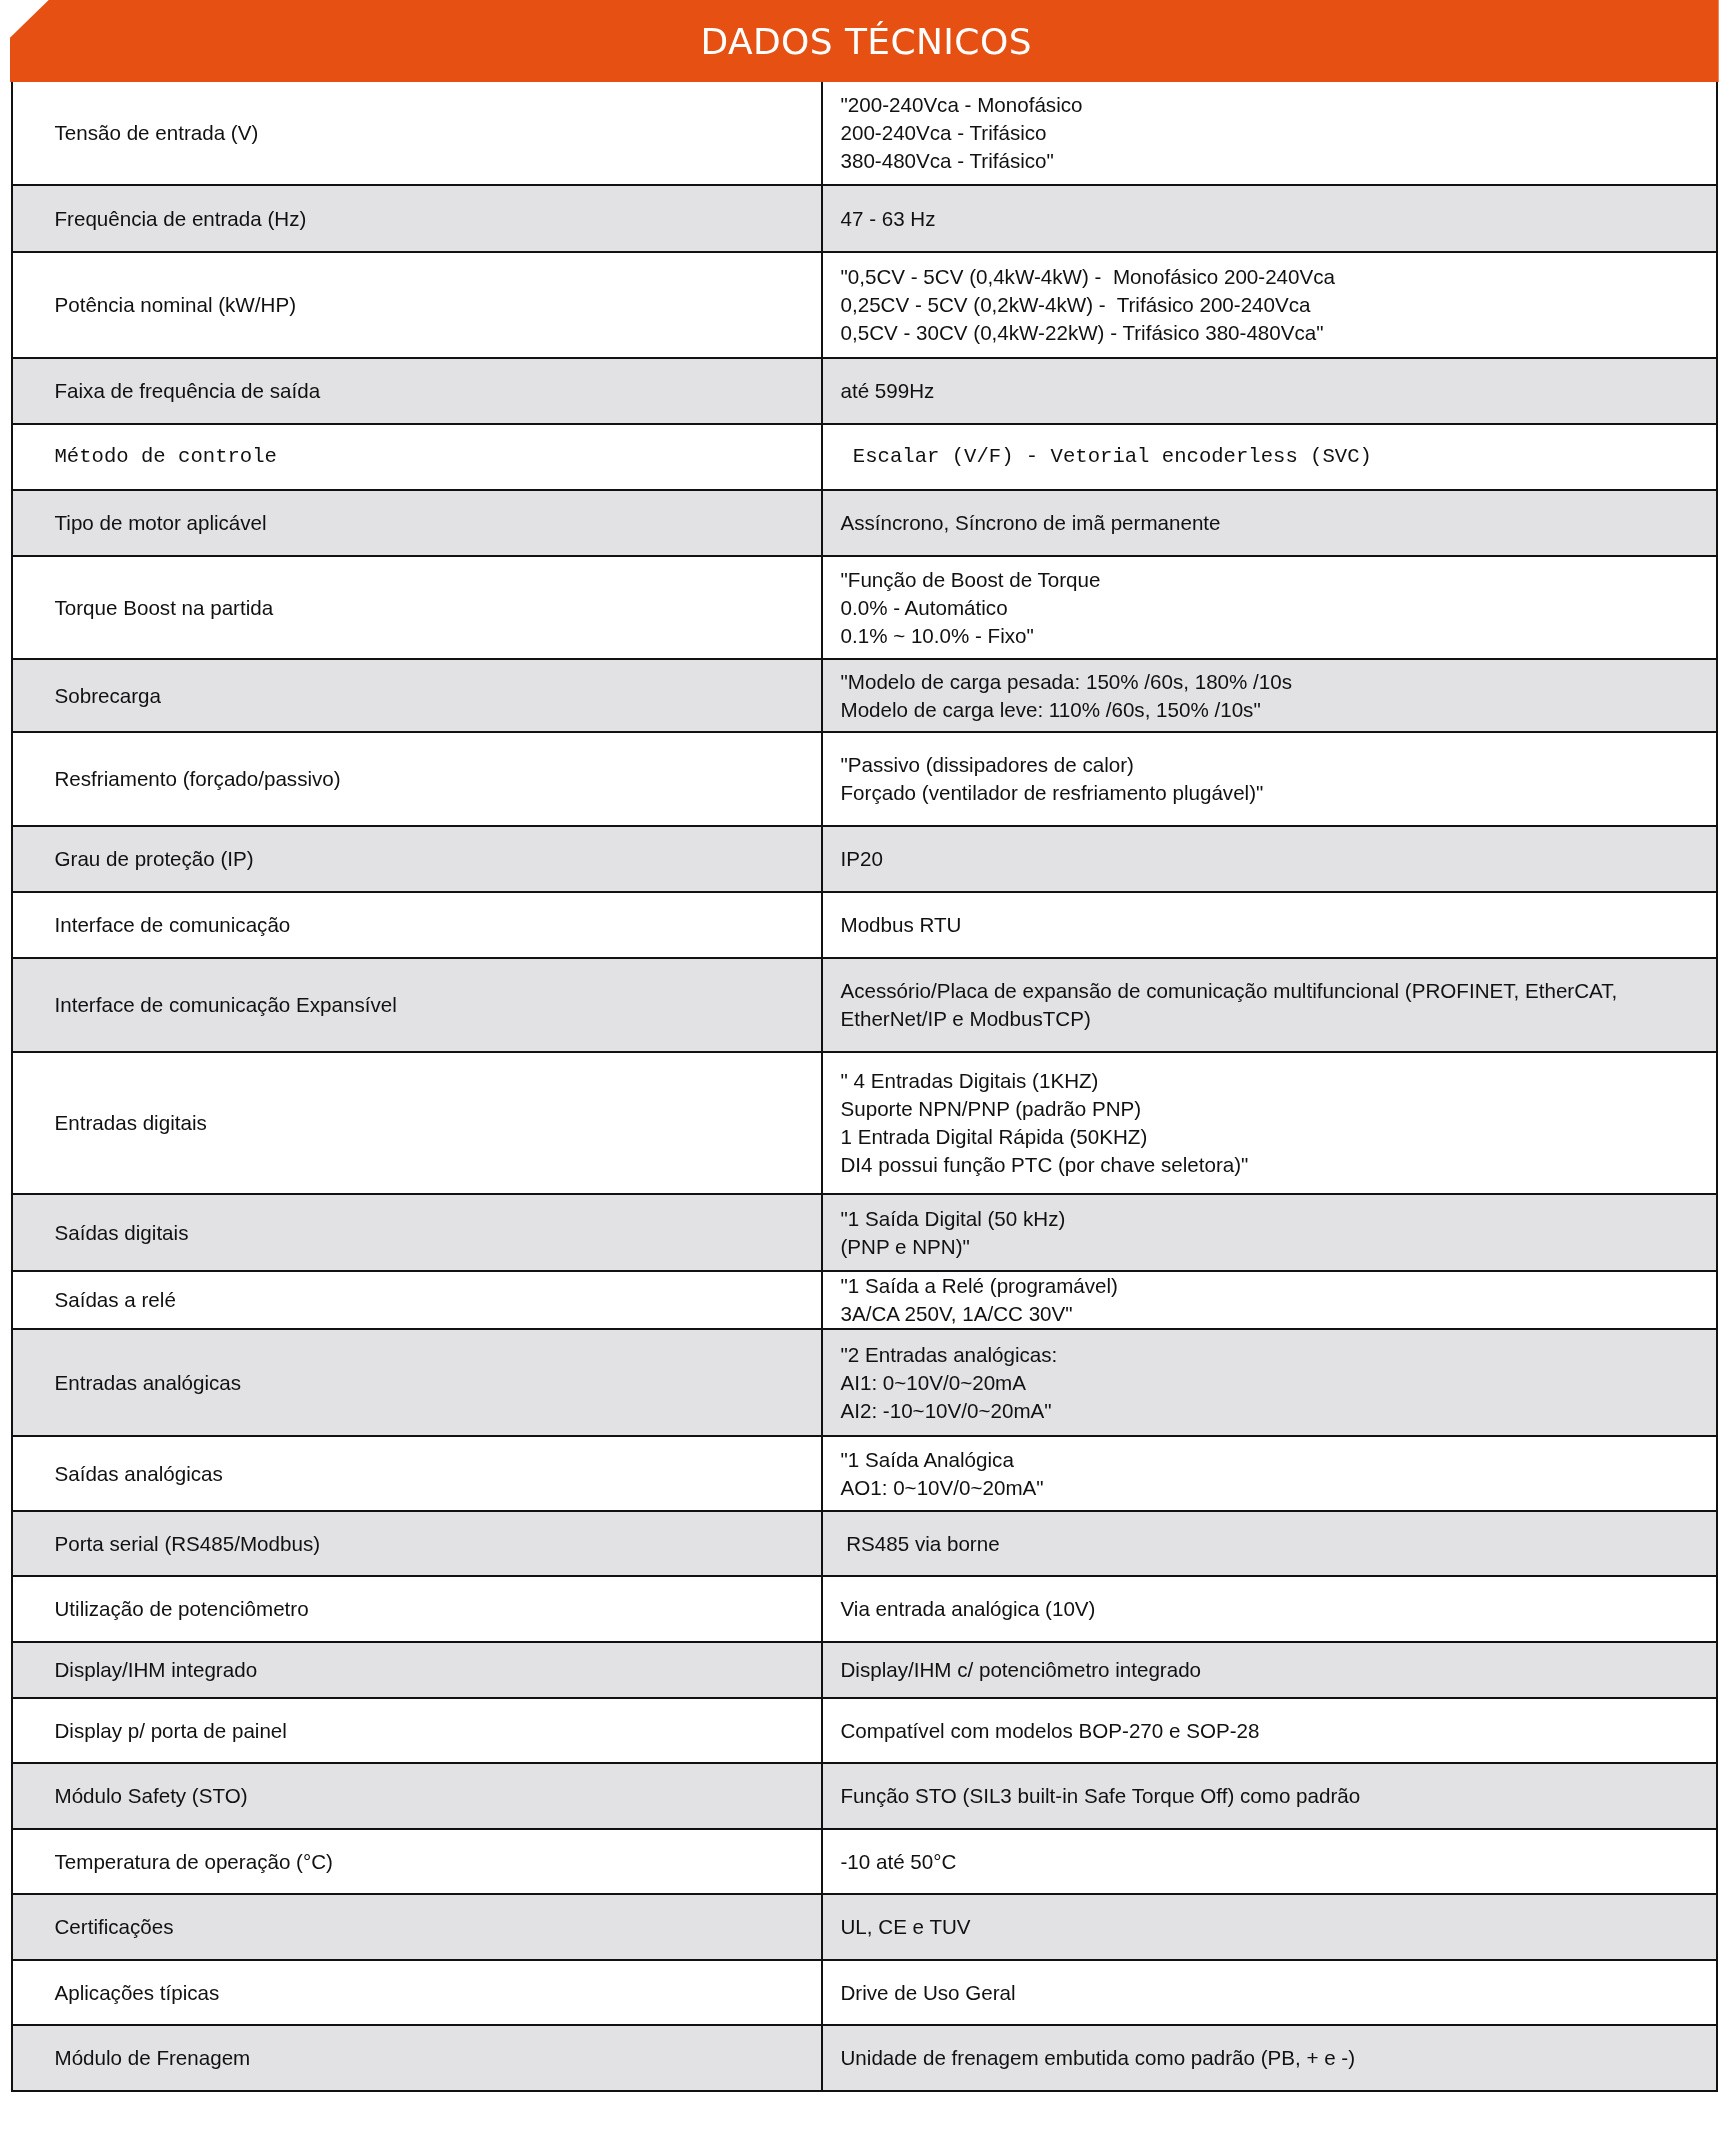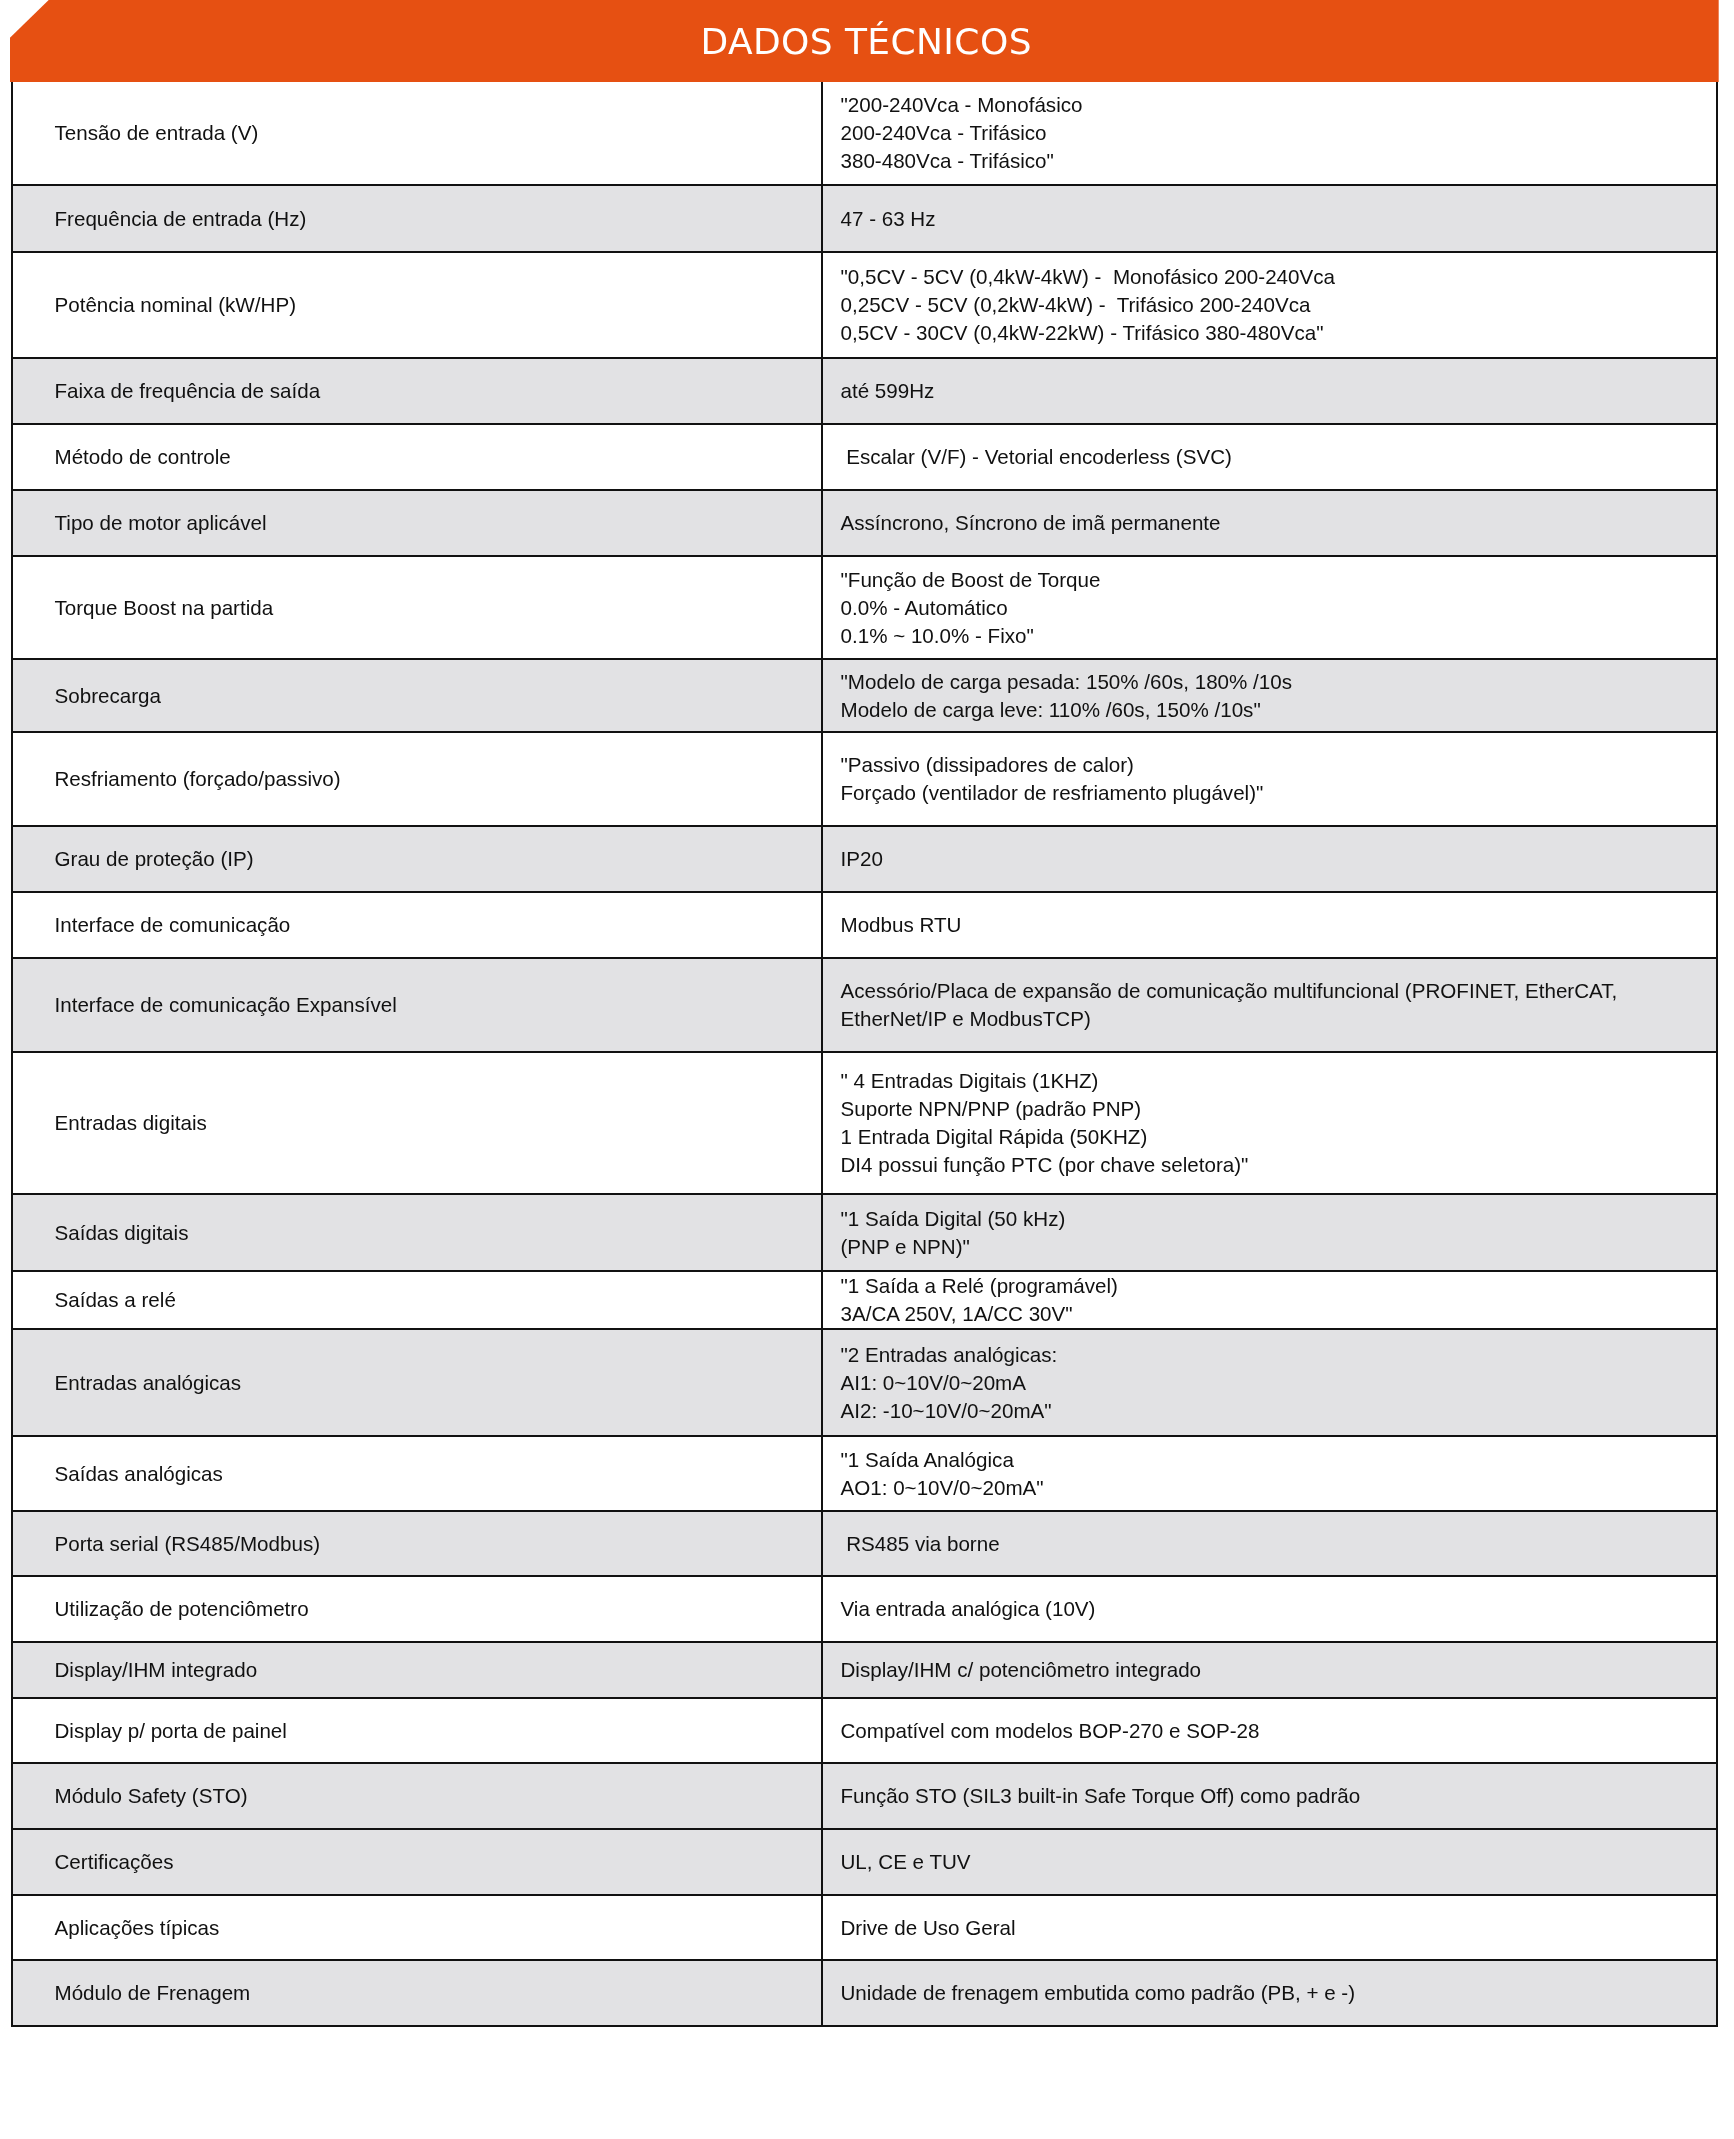--- a/index.html
+++ b/index.html
@@ -61,21 +61,21 @@
         </td>
       </tr>
       <tr class="grey" style="height: 66px;">
         <td class="label">
           <span class="label-text">Faixa de frequência de saída</span>
         </td>
         <td class="value">
           <span class="line">até 599Hz</span>
         </td>
       </tr>
-      <tr class="white" style="height: 66px;">
+      <tr class="white" style="height: 66px; font-family: Liberation Mono, monospace;">
         <td class="label">
           <span class="label-text">Método de controle</span>
         </td>
         <td class="value">
           <span class="line"> Escalar (V/F) - Vetorial encoderless (SVC)</span>
         </td>
       </tr>
       <tr class="grey" style="height: 66px;">
         <td class="label">
           <span class="label-text">Tipo de motor aplicável</span>
@@ -218,20 +218,28 @@
         </td>
       </tr>
       <tr class="grey" style="height: 66px;">
         <td class="label">
           <span class="label-text">Módulo Safety (STO)</span>
         </td>
         <td class="value">
           <span class="line">Função STO (SIL3 built-in Safe Torque Off) como padrão</span>
         </td>
       </tr>
+      <tr class="white" style="height: 65px;">
+        <td class="label">
+          <span class="label-text">Temperatura de operação (°C)</span>
+        </td>
+        <td class="value">
+          <span class="line">-10 até 50°C</span>
+        </td>
+      </tr>
       <tr class="grey" style="height: 66px;">
         <td class="label">
           <span class="label-text">Certificações</span>
         </td>
         <td class="value">
           <span class="line">UL, CE e TUV</span>
         </td>
       </tr>
       <tr class="white" style="height: 65px;">
         <td class="label">

